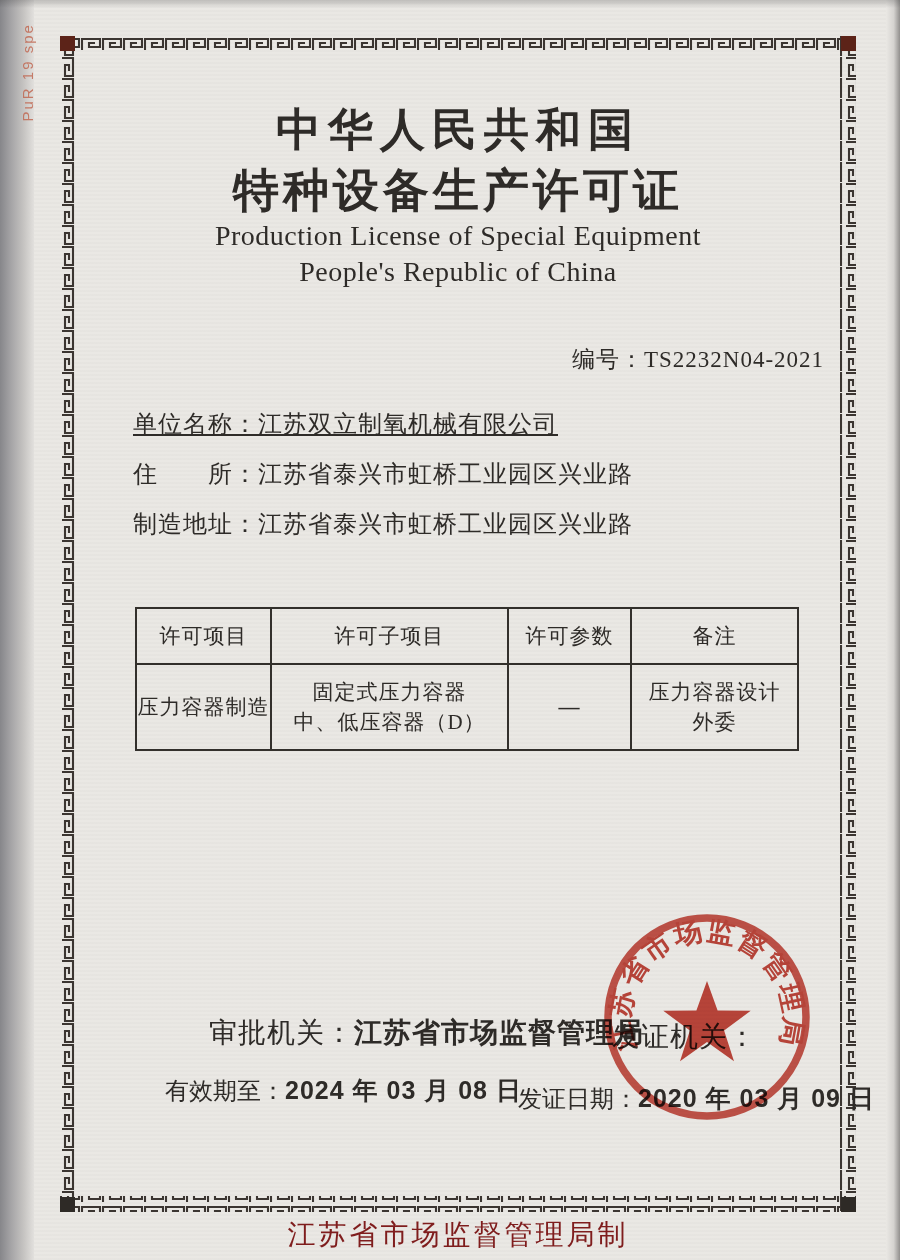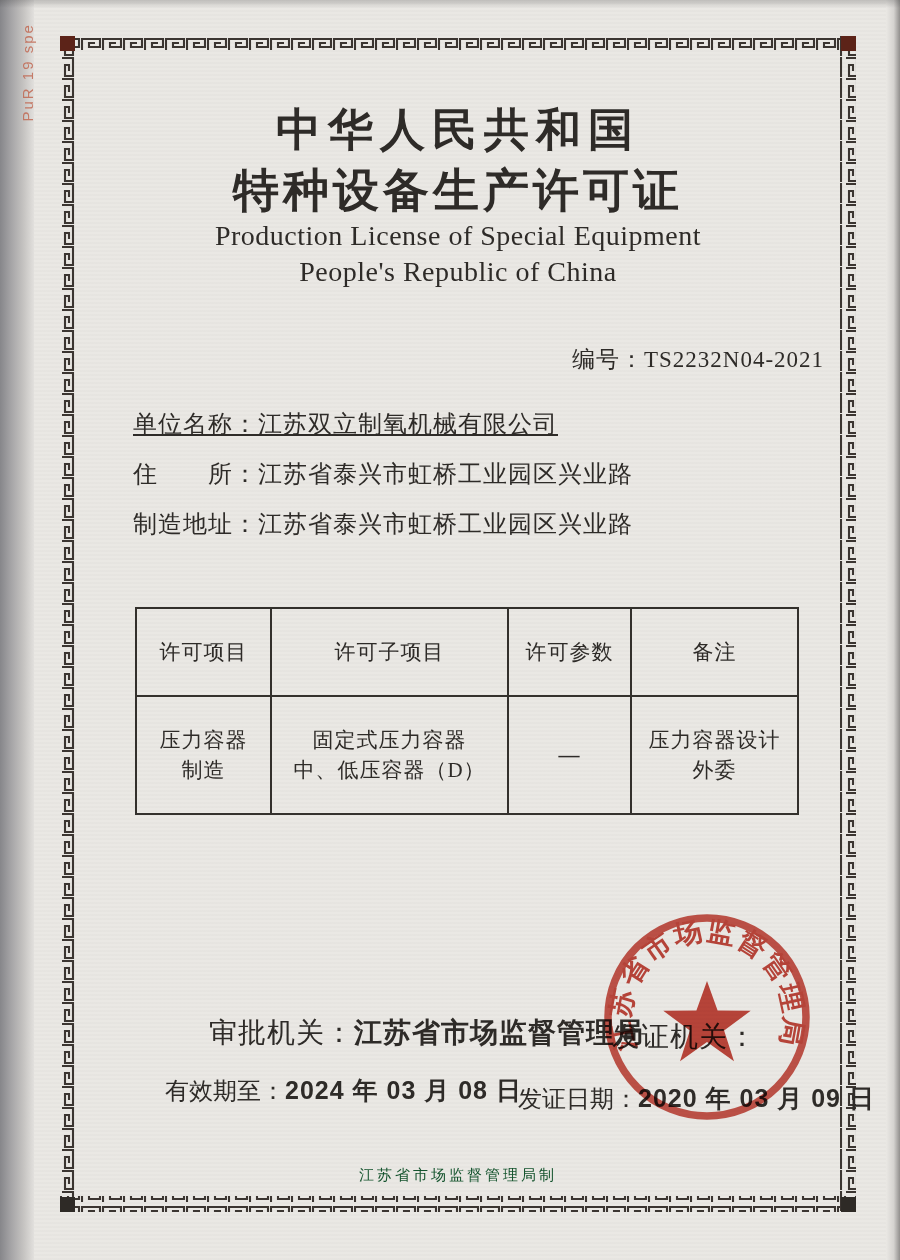--- a/index.html
+++ b/index.html
@@ -45,36 +45,36 @@
   .info-unit{ top:372px;text-decoration:underline; }
   .info-addr{ top:422px; }
   .info-mfg { top:472px; }
   .info-note{ top:511px; left:135px; }
   table.license{
     position:absolute; left:75px; top:571px; width:662px;
     border-collapse:collapse; table-layout:fixed;
   }
   table.license td{
     border:2.4px solid #33302c; text-align:center; vertical-align:middle;
-    font-size:21px; letter-spacing:1px; padding:16px;
+    font-size:21px; letter-spacing:1px; padding:0;
   }
   tr.hdr td{ height:54px; }
   tr.data td{ height:84px; line-height:1.45; }
   .dash{ font-size:26px; font-weight:600; }
   .org-line{ position:absolute; font-size:28px; letter-spacing:1px; white-space:nowrap;margin-left:44px; }
   .approval{ left:105px; top:978px; }
   .issuing { left:508px; top:982px; }
   .org-bold{ font-weight:700; }
   .date-line{ position:absolute; font-size:24px; white-space:nowrap; }
   .valid{ left:105px; top:1038px; }
   .issue{ left:458px; top:1046px; }
   .date-val{ font-family:"Liberation Sans","DejaVu Sans",sans-serif; font-weight:600; font-size:25px; letter-spacing:1px; }
   .print-line{
-    position:absolute; left:60px; top:1166px; width:796px; text-align:center;
-    font-size:15px; letter-spacing:3px; color:#14532d;
+    position:absolute; left:60px; top:1216px; width:796px; text-align:center;
+    font-size:28px; letter-spacing:3px; color:#7f1d1d;
   }
   .seal{ position:absolute; left:592px; top:900px; mix-blend-mode:multiply; opacity:.92; }
 </style>
 </head>
 <body>
 
 <div class="stage">
   <div class="paper"></div>
   <div class="edge-left"></div>
   <div class="edge-right"></div>

